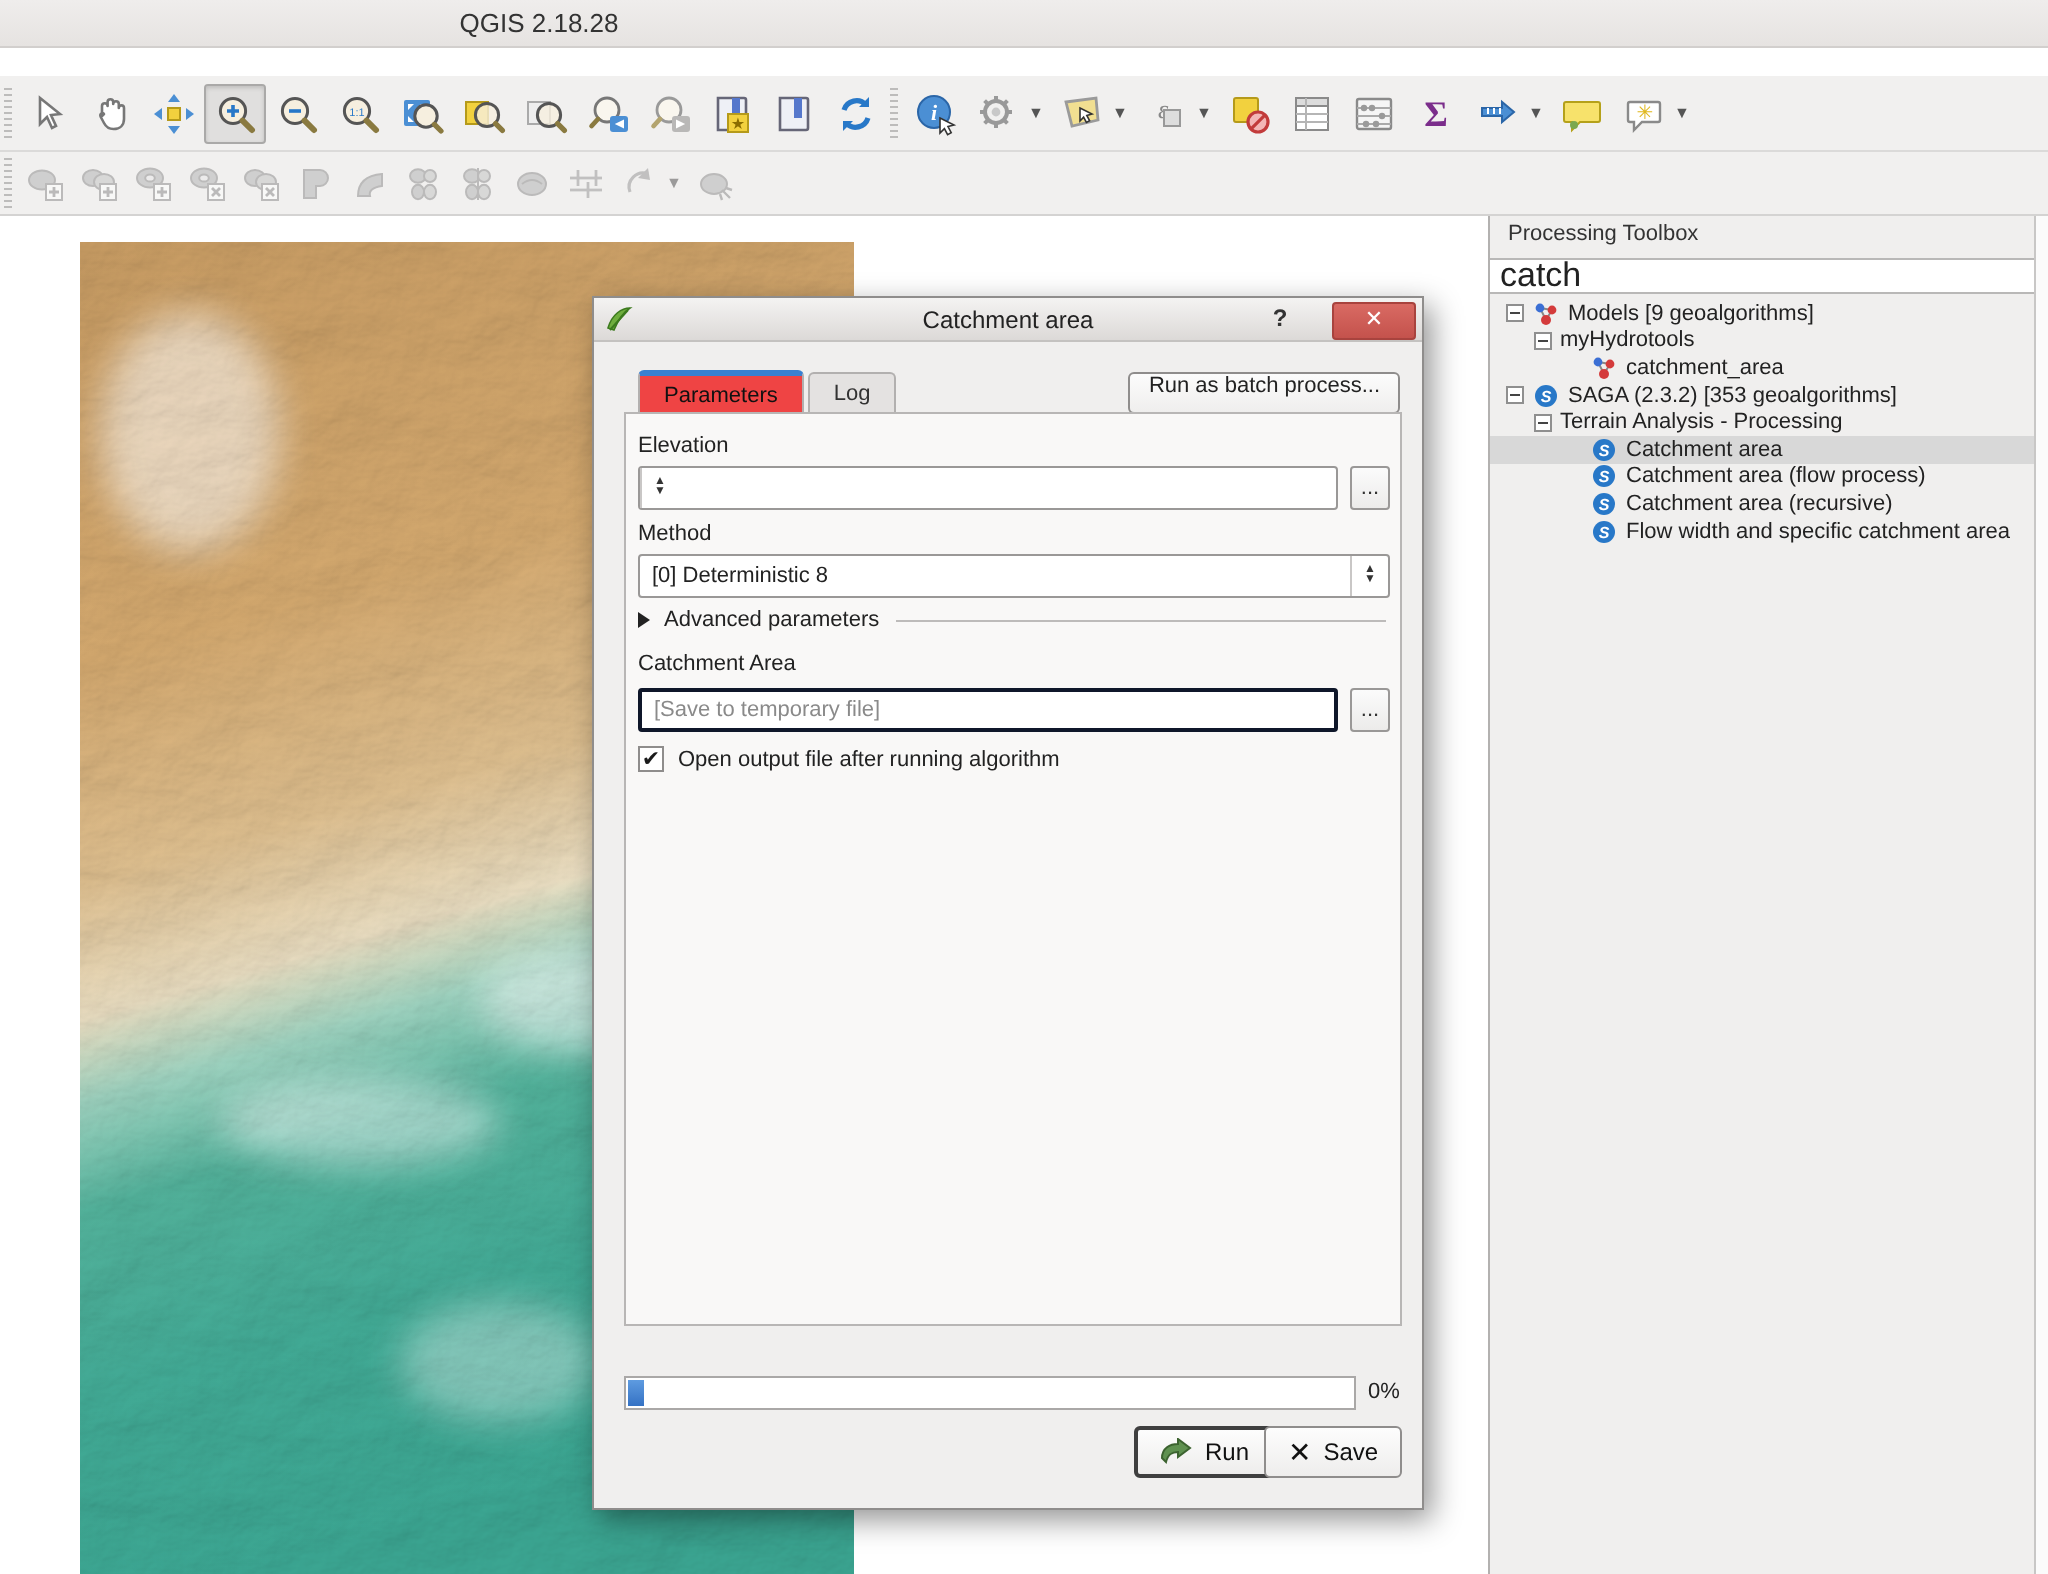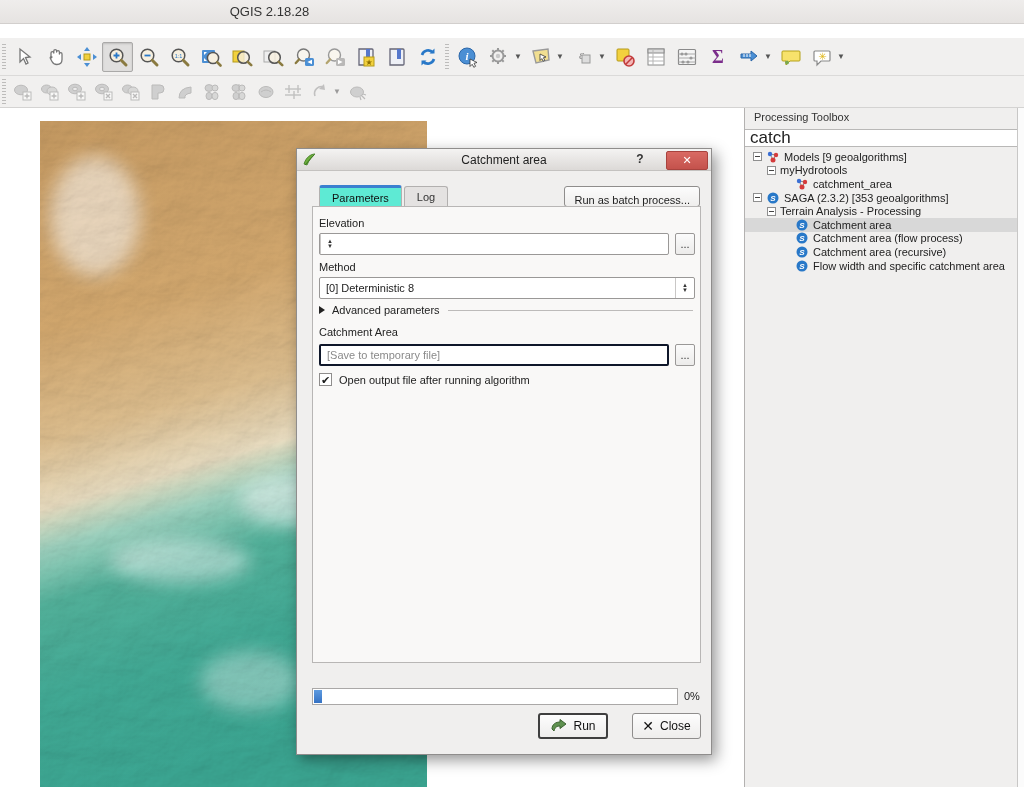--- a/index.html
+++ b/index.html
@@ -69,24 +69,24 @@
     font-size:12px; color:#222; }
   .dlg-help { position:absolute; right:62px; top:3px; width:18px; height:16px;
     text-align:center; font-weight:bold; font-size:12px; color:#333; }
   .dlg-close { position:absolute; right:3px; top:2px; width:42px; height:19px;
     background:linear-gradient(#d96a63,#c4524c); border:1px solid #a8433e; border-radius:2px;
     color:#fff; font-size:11px; font-weight:bold; text-align:center; line-height:17px; }
   .tabs { position:absolute; left:22px; top:36px; display:flex; align-items:flex-end; }
   .tab { height:21px; padding:0 12px; background:#e4e2e1; border:1px solid #b2b0af;
     border-bottom:none; border-radius:3px 3px 0 0; margin-right:2px;
     display:flex; align-items:center; color:#333; }
-  .tab.on { background:#5eead4; border-top:3px solid #3a80d0; height:22px; color:#111; }
+  .tab.on { background:#ef4444; border-top:3px solid #3a80d0; height:22px; color:#111; }
   .batch-btn { position:absolute; right:11px; top:37px; height:21px; padding:0 9px;
     background:linear-gradient(#fcfcfc,#efeeed); border:1px solid #8f8d8c; border-radius:3px;
-    display:flex; align-items:flex-end; color:#222; }
+    display:flex; align-items:flex-start; color:#222; }
   .frame { position:absolute; left:15px; top:57px; width:389px; height:457px;
     background:#f9f8f7; border:1px solid #b8b6b5; }
   .flabel { position:absolute; left:22px; color:#222; }
   .combo { position:absolute; left:22px; height:22px; background:#fff;
     border:1px solid #9a9897; border-radius:2px; display:flex; align-items:center; }
   .combo .cval { padding-left:6px; flex:1; color:#222; }
   .spin { width:19px; height:100%; border-left:1px solid #c9c7c6; display:flex;
     flex-direction:column; align-items:center; justify-content:center; color:#333;
     font-size:6px; line-height:5px; }
   .browse { position:absolute; width:20px; height:22px; background:linear-gradient(#fbfbfb,#eceb eb);
@@ -105,21 +105,21 @@
     text-align:center; line-height:12px; font-size:11px; color:#1a1a1a; font-weight:bold; }
   .progress { position:absolute; left:15px; top:539px; width:366px; height:17px;
     background:#fff; border:1px solid #aaa8a7; }
   .progress .bar { position:absolute; left:1px; top:1px; bottom:1px; width:8px;
     background:linear-gradient(#5e9be0,#3572c4); }
   .pct { position:absolute; left:387px; top:541px; color:#222; }
   .btn { position:absolute; top:564px; height:26px; background:linear-gradient(#fdfdfd,#eeedec);
     border:1px solid #8f8d8c; border-radius:3px; display:flex; align-items:center;
     justify-content:center; gap:6px; color:#111; font-size:12px; }
   .btn.default { border:2px solid #3f3f3f; }
-  .run-btn { left:241px; width:70px; }
+  .run-btn { left:270px; width:70px; }
   .close-btn { left:335px; width:69px; }
   .xglyph { font-weight:bold; font-size:14px; }
 </style>
 </head>
 <body>
 
 <div class="app">
 
   <div class="titlebar">
     <span class="title">QGIS 2.18.28</span>
@@ -620,18 +620,18 @@
       <div class="pct">0%</div>
 
       <div class="btn default run-btn">
         <svg width="17" height="15" viewBox="0 0 17 15">
             <path d="M2 10 C2 5 6 3 10 3 L10 0.5 L16 5 L10 9.5 L10 7 C7 7 5 8 4 12 Z" fill="#5f9150" stroke="#3c6330" stroke-width="1"></path>
           </svg>
         <span>Run</span>
       </div>
       <div class="btn close-btn">
         <span class="xglyph">✕</span>
-        <span>Close</span>
+        <span>Save</span>
       </div>
     </div>
 
   </div>
 </div>
 
 </body></html>

